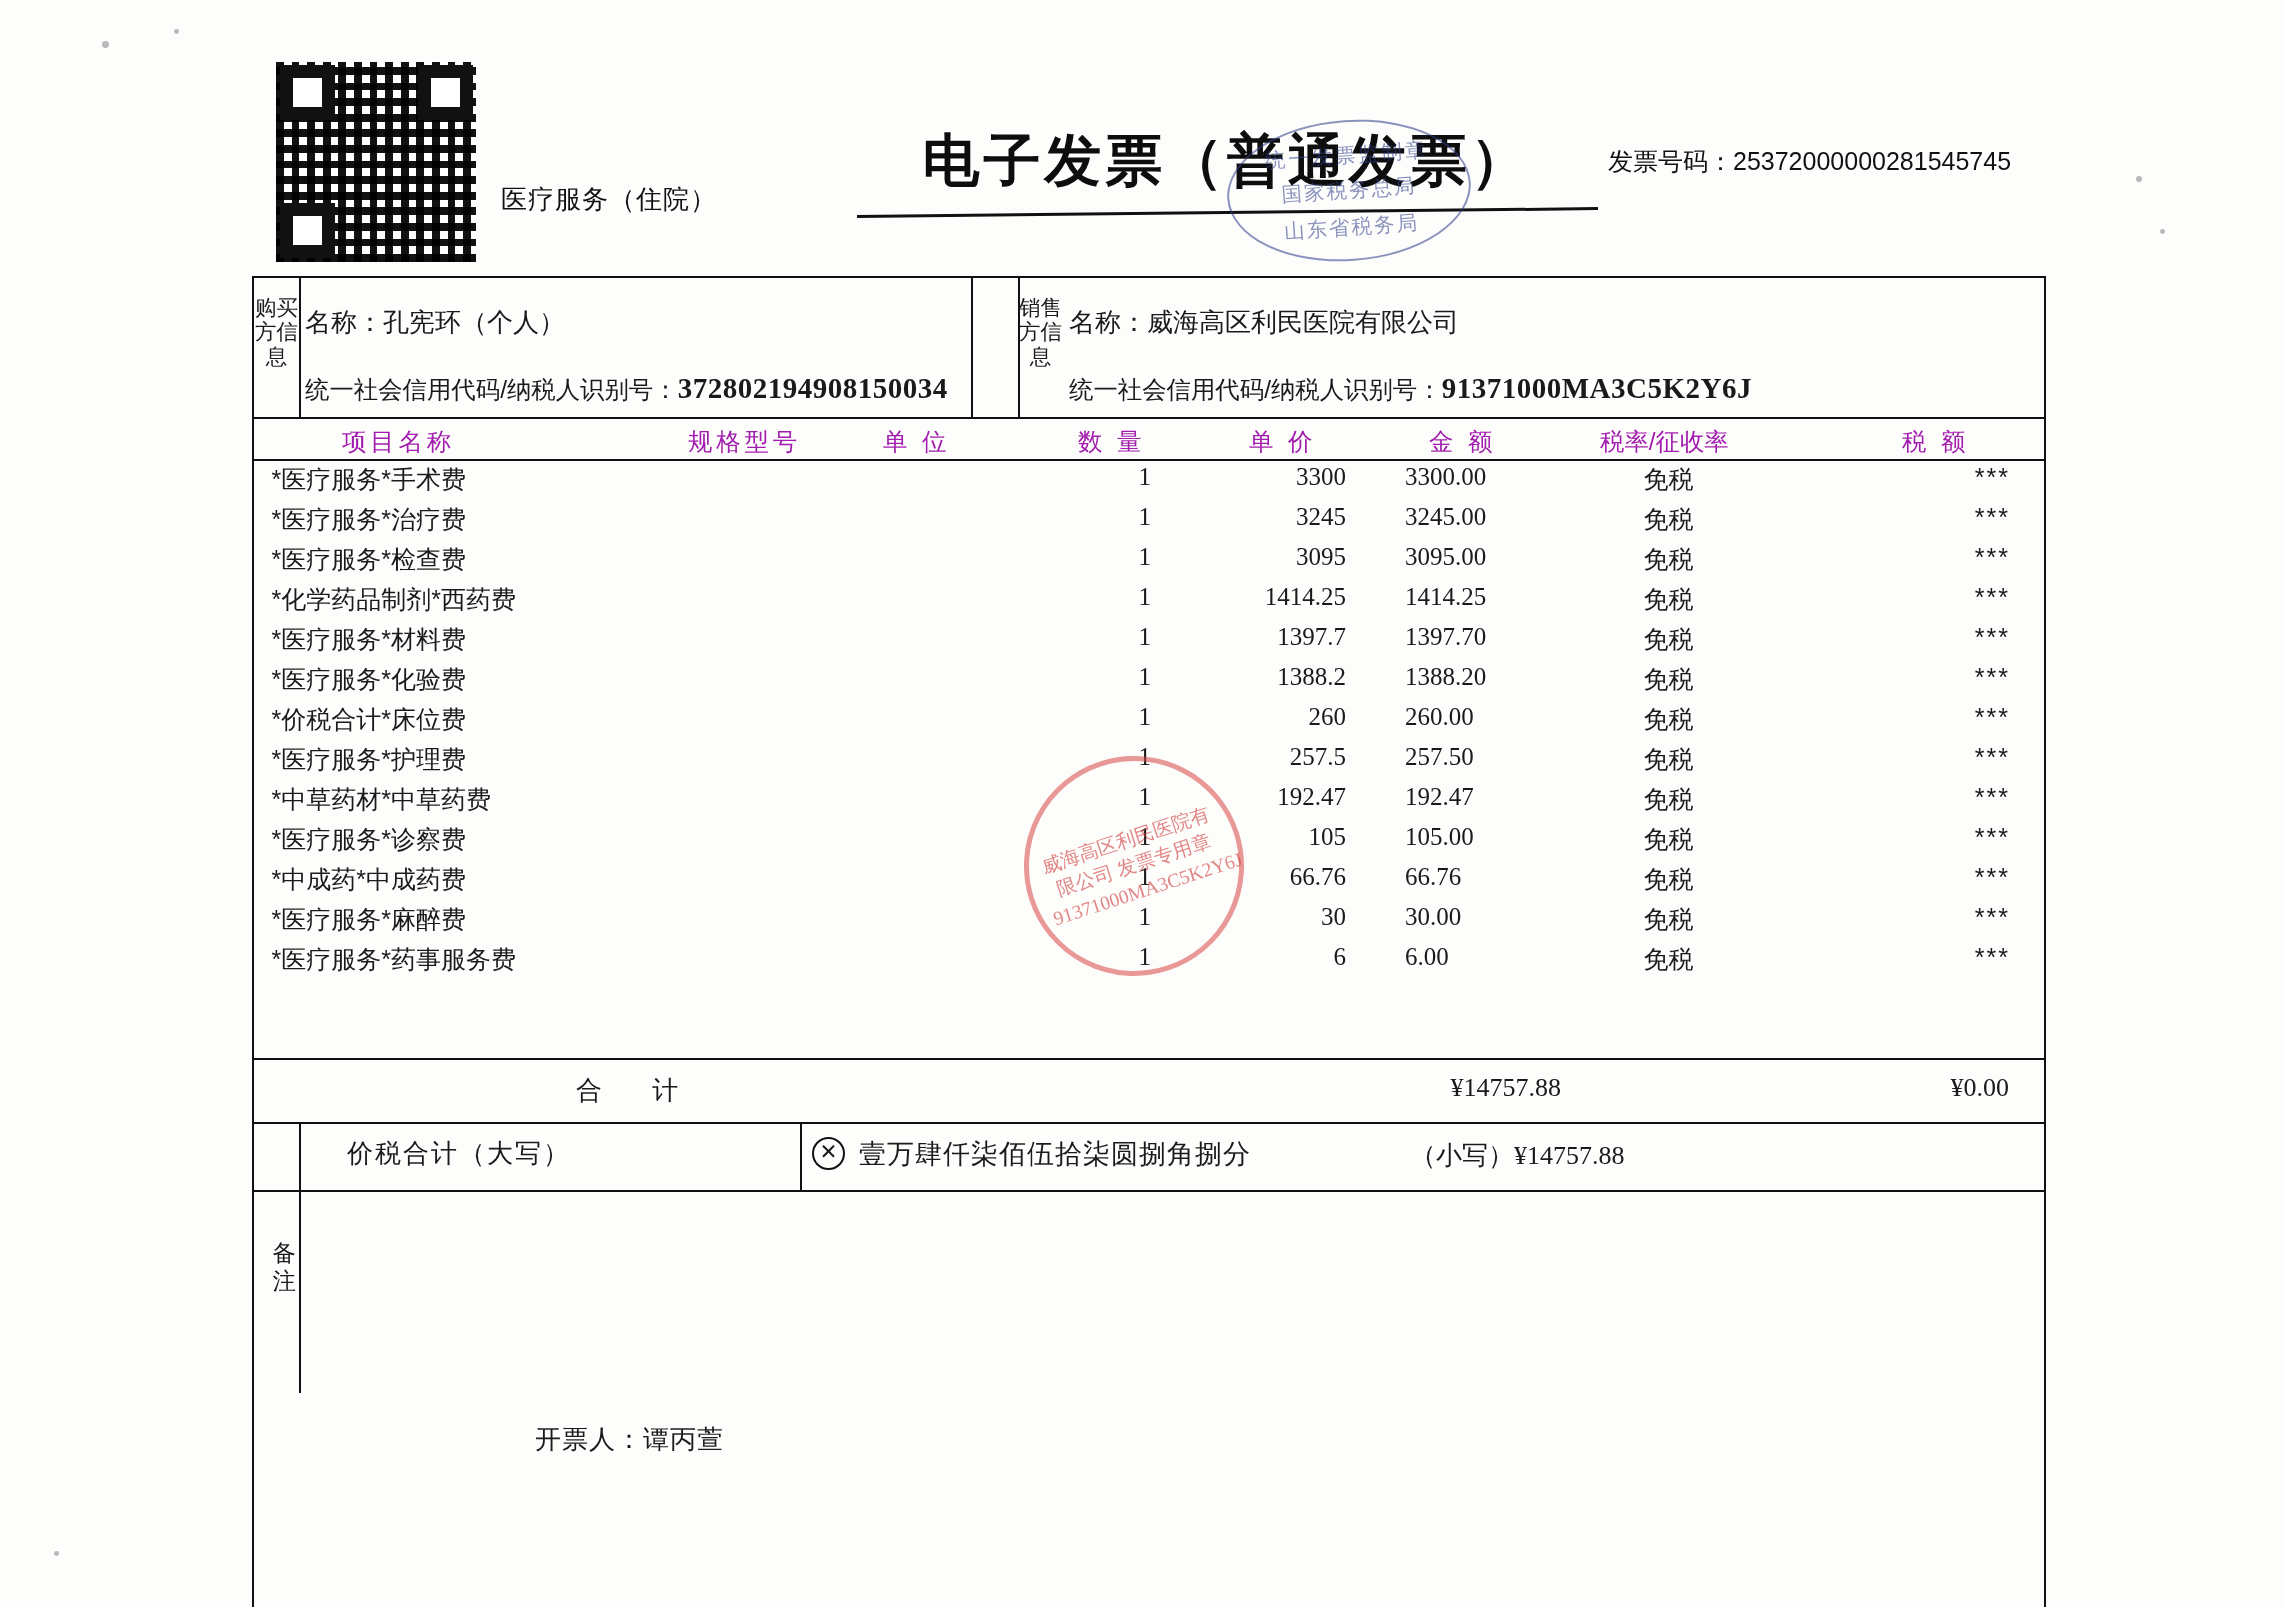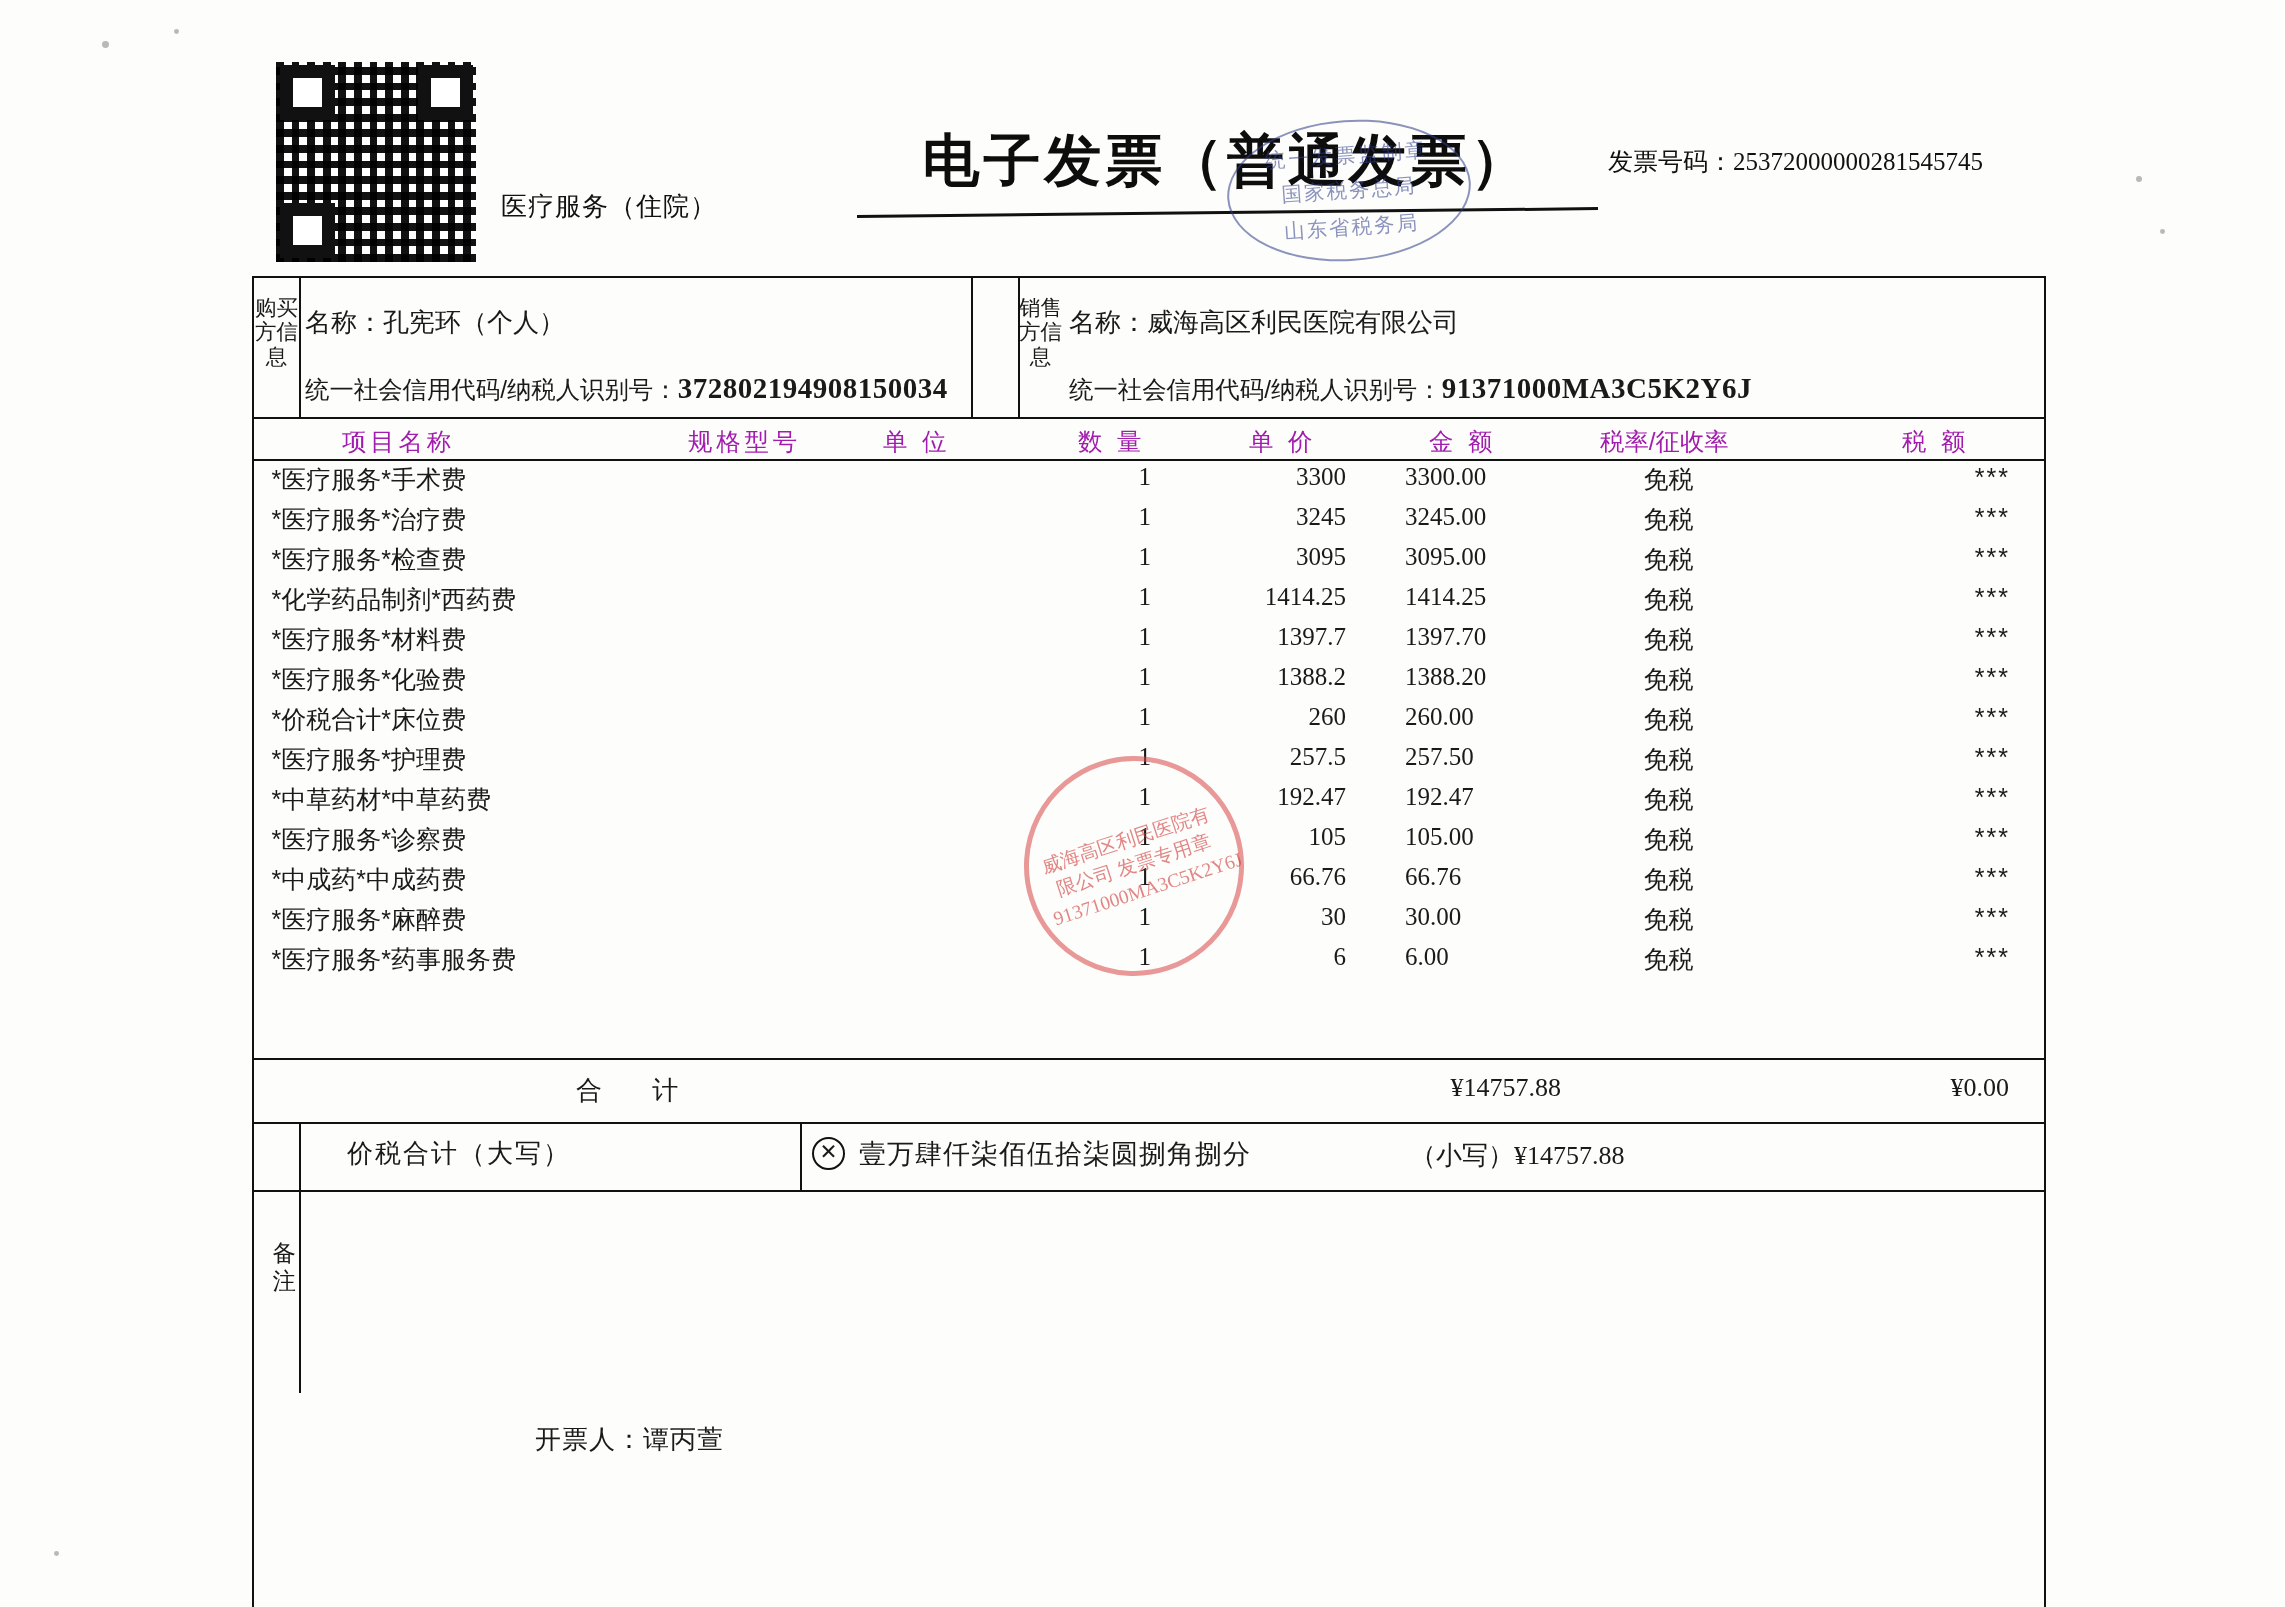--- a/index.html
+++ b/index.html
@@ -57,21 +57,20 @@
   .qr::after { right: 3.9px; top: 3.9px; }
   .qr .eye3 { left: 3.9px; bottom: 3.9px; }
 
   .svc-type {
     position: absolute;
     left: 249px;
     top: 135px;
     font-size: 26px;
     letter-spacing: 1px;
     color: #111;
-    margin-top: 7px;
   }
   .main-title {
     position: absolute;
     left: 585px;
     top: 76px;
     width: 780px;
     text-align: center;
     font-size: 57px;
     font-weight: bold;
     letter-spacing: 3.9px;
@@ -111,21 +110,21 @@
   .stamp .s3 { letter-spacing: 2px; margin-top: 13.7px; }
 
   .meta {
     position: absolute;
     left: 1356px;
     top: 88px;
     font-size: 25px;
     line-height: 2.1;
     color: #111;
   }
-  .meta .num { font-family: Liberation Serif, serif; }
+  .meta .num { font-family: Liberation Sans, sans-serif; }
 
   
   .frame {
     position: absolute;
     left: 0;
     top: 229px;
     width: 1794px;
     height: 1381px;
     border: 2px solid #111;
     box-sizing: border-box;

